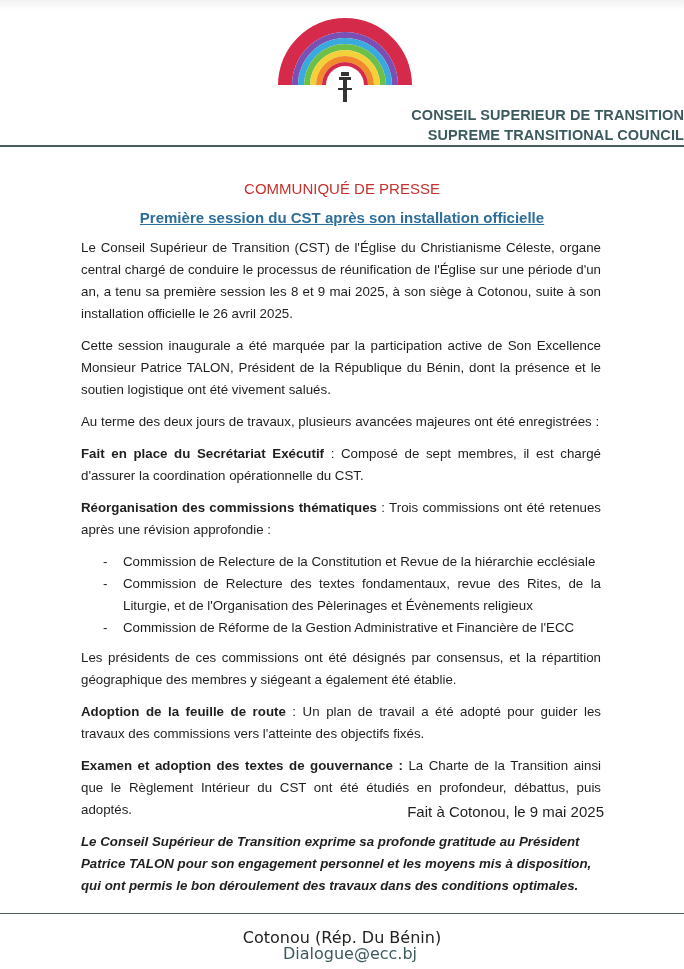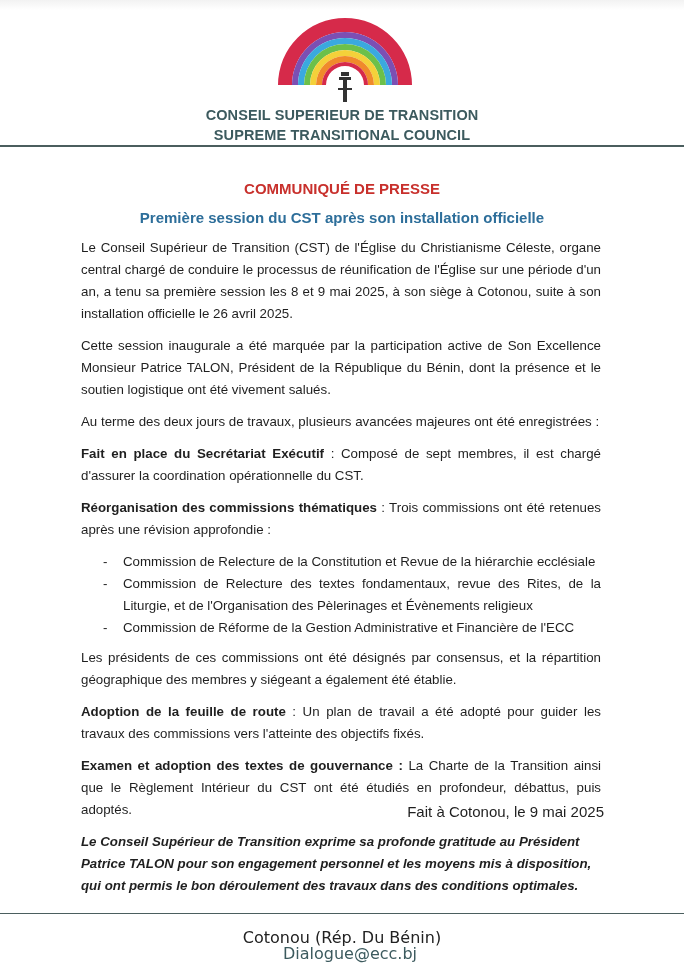--- a/index.html
+++ b/index.html
@@ -3,29 +3,29 @@
   <meta charset="utf-8">
   <style>
     html, body { margin: 0; padding: 0; }
     body {
       width: 684px; height: 969px; background: #ffffff; position: relative; overflow: hidden;
       font-family: "Liberation Sans", sans-serif; color: #1f1f1f;
     }
     .topbar { position: absolute; left: 0; top: 0; width: 684px; height: 10px;
       background: linear-gradient(#f2f2f2, #ffffff); }
     .logo { position: absolute; left: 270px; top: 10px; width: 150px; height: 95px; }
-    .org-title { position: absolute; left: 0; width: 684px; text-align: center;
+    .org-title { position: absolute; left: 0; width: 684px; text-align: right;
       color: #3c5a5e; font-weight: bold; font-size: 14.5px; letter-spacing: 0.1px; }
     .org1 { top: 107px; }
     .org2 { top: 127px; }
     .hr-top { position: absolute; left: 0; top: 145px; width: 684px; height: 2px; background: #4b5e5e; }
     .press { position: absolute; left: 0; top: 180px; width: 684px; text-align: center;
-      color: #c8302c; font-weight: bold; font-size: 15px; }
+      color: #c8302c; font-weight: normal; font-size: 15px; }
     .subtitle { position: absolute; left: 0; top: 209px; width: 684px; text-align: center;
-      color: #2d6e9a; font-weight: bold; font-size: 15px; }
+      color: #2d6e9a; font-weight: bold; font-size: 15px; text-decoration: underline; }
     .body { position: absolute; left: 81px; top: 237px; width: 520px; font-size: 13.3px; line-height: 22px; text-align: justify; }
     .body p { margin: 0 0 10px 0; }
     .body b { font-weight: bold; }
     .list { margin: 0 0 8px 0; padding: 0; list-style: none; }
     .list li { position: relative; padding-left: 42px; }
     .list li .dash { position: absolute; left: 22px; top: 0; }
     .gratitude { font-weight: bold; font-style: italic; text-align: left; }
     .signed { position: absolute; top: 803px; right: 80px; font-size: 15px; }
     .hr-bottom { position: absolute; left: 0; top: 913px; width: 684px; height: 1px; background: #4b5e5e; }
     .foot { position: absolute; left: 0; width: 684px; text-align: center; font-size: 16px; font-family: "DejaVu Sans", sans-serif; }

